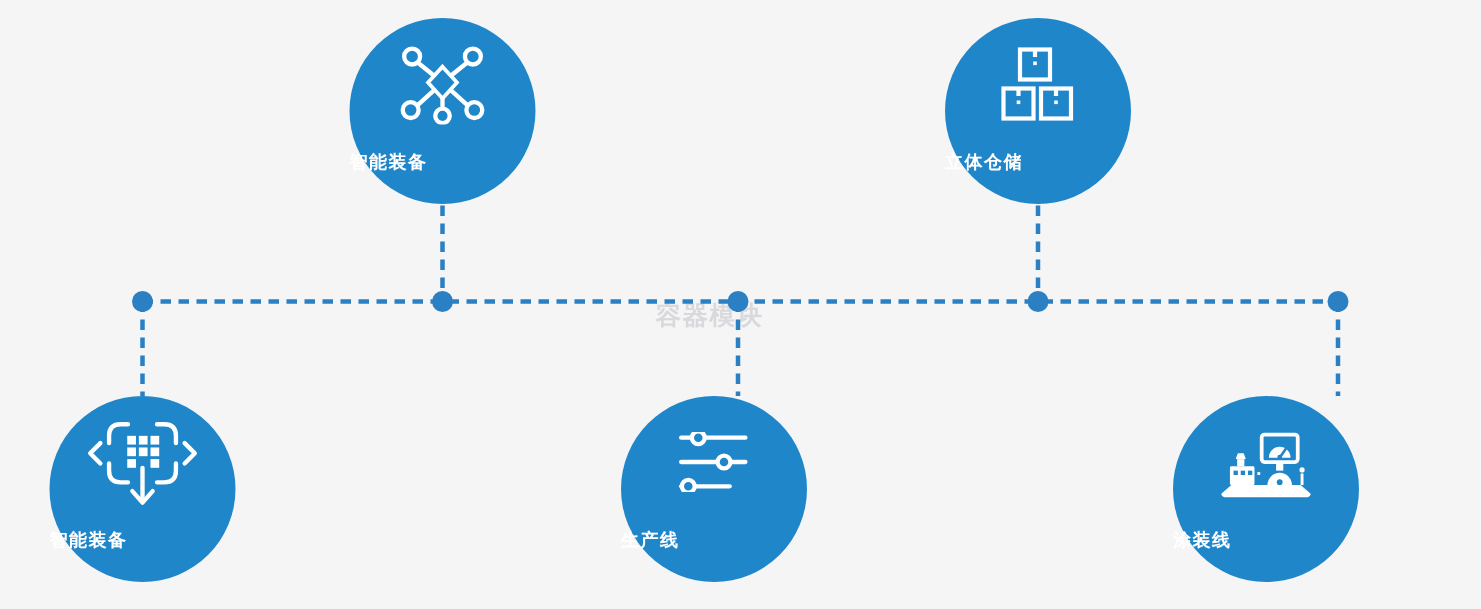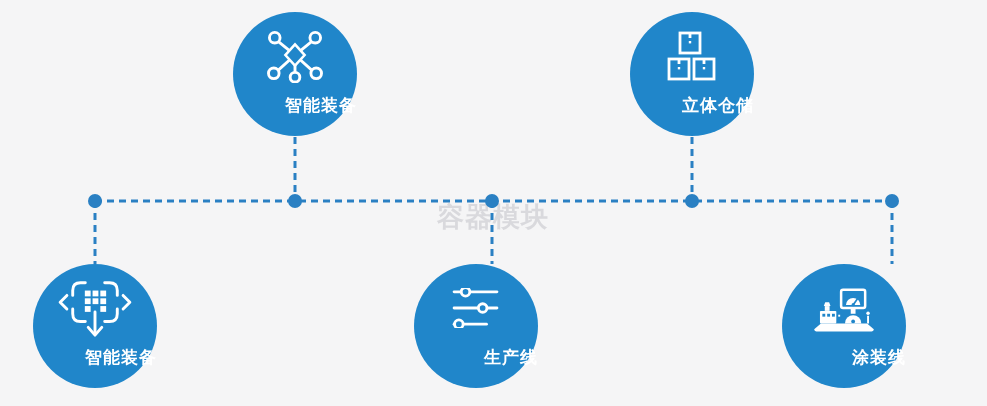--- a/index.html
+++ b/index.html
@@ -6,21 +6,21 @@
   .stage{
     position:relative;
     width:987px;height:406px;
     background:#f5f5f6;
     overflow:hidden;
     font-family:"DejaVu Sans","Liberation Sans",sans-serif;
   }
   .watermark{
     position:absolute;
     left:437px;top:199px;
-    font-size:27px;
+    font-size:17px;
     font-weight:bold;
     letter-spacing:1px;
     color:#b9b9bf;
     opacity:0.45;
     z-index:1;
     user-select:none;
   }
   .connectors{
     position:absolute;left:0;top:0;
     z-index:2;
@@ -33,23 +33,23 @@
     z-index:3;
   }
   .node .icon{
     position:absolute;
     left:50%;top:44px;
     transform:translate(-50%,-50%);
   }
   .node .label{
     position:absolute;
     left:0;right:0;bottom:19px;
-    text-align:right;
+    text-align:left;
     color:#ffffff;
-    font-size:17px;
+    font-size:12px;
     font-weight:bold;
     letter-spacing:1px;
     white-space:nowrap;
   }
   
   .node-smart     {left:233px;top:12px;}
   .node-warehouse {left:630px;top:12px;}
   .node-sorting   {left:33px; top:264px;}
   .node-prod      {left:414px;top:264px;}
   .node-paint     {left:782px;top:264px;}

